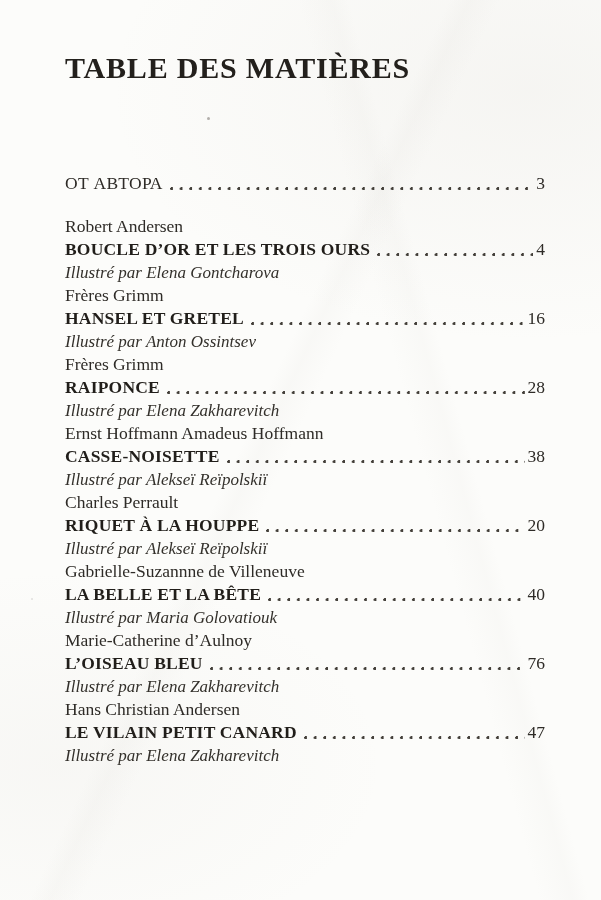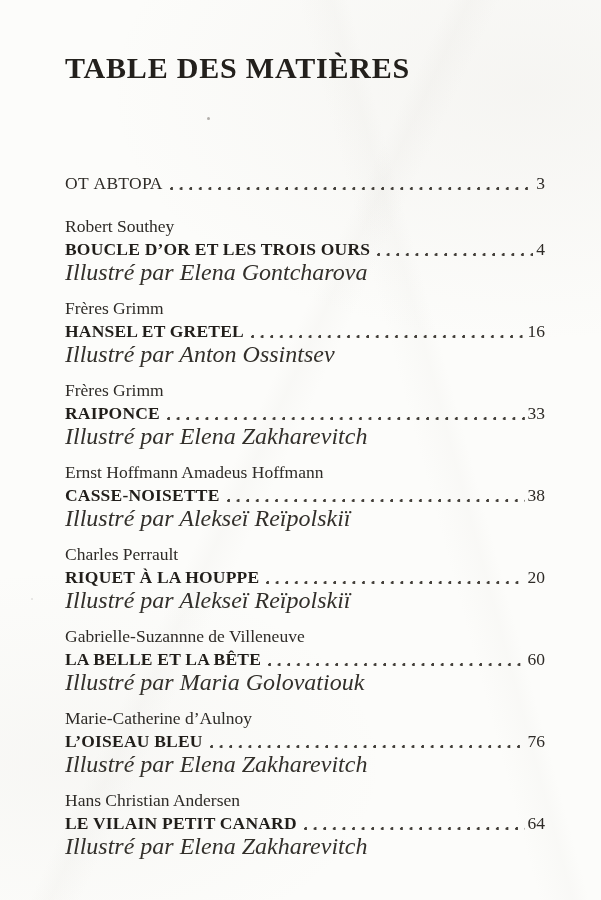--- a/index.html
+++ b/index.html
@@ -69,29 +69,29 @@
     background-image: radial-gradient(circle at 1.6px 1.6px, #433f39 1.35px, rgba(0,0,0,0) 1.6px);
     background-size: 9.6px 4px;
     background-repeat: repeat-x;
   }
   .pagenum {
     white-space: nowrap;
     color: #2e2b27;
     font-size: 17.5px;
   }
 
-  .entry { margin-top: 13px; }
+  .entry { }
   .entry.first { margin-top: 20px; }
   .author {
     font-size: 17.5px;
     line-height: 23px;
     color: #2e2b27;
   }
   .illustrator {
-    font-size: 24px;
+    font-size: 17px;
     line-height: 23px;
     font-style: italic;
     color: #33302b;
   }
 </style>
 </head>
 <body>
 
 <div class="page">
   <div class="speck s1"></div>
@@ -103,21 +103,21 @@
 
     <div class="entry-block front">
       <div class="title-row">
         <span class="entry-title">ОТ АВТОРА</span>
         <span class="leader"></span>
         <span class="pagenum">3</span>
       </div>
     </div>
 
     <div class="entry first">
-      <div class="author">Robert Southey</div>
+      <div class="author">Robert Andersen</div>
       <div class="title-row">
         <span class="entry-title">BOUCLE D’OR ET LES TROIS OURS</span>
         <span class="leader"></span>
         <span class="pagenum">4</span>
       </div>
       <div class="illustrator">Illustré par Elena Gontcharova</div>
     </div>
 
     <div class="entry">
       <div class="author">Frères Grimm</div>
@@ -127,21 +127,21 @@
         <span class="pagenum">16</span>
       </div>
       <div class="illustrator">Illustré par Anton Ossintsev</div>
     </div>
 
     <div class="entry">
       <div class="author">Frères Grimm</div>
       <div class="title-row">
         <span class="entry-title">RAIPONCE</span>
         <span class="leader"></span>
-        <span class="pagenum">33</span>
+        <span class="pagenum">28</span>
       </div>
       <div class="illustrator">Illustré par Elena Zakharevitch</div>
     </div>
 
     <div class="entry">
       <div class="author">Ernst Hoffmann Amadeus Hoffmann</div>
       <div class="title-row">
         <span class="entry-title">CASSE-NOISETTE</span>
         <span class="leader"></span>
         <span class="pagenum">38</span>
@@ -157,39 +157,39 @@
         <span class="pagenum">20</span>
       </div>
       <div class="illustrator">Illustré par Alekseï Reïpolskiï</div>
     </div>
 
     <div class="entry">
       <div class="author">Gabrielle-Suzannne de Villeneuve</div>
       <div class="title-row">
         <span class="entry-title">LA BELLE ET LA BÊTE</span>
         <span class="leader"></span>
-        <span class="pagenum">60</span>
+        <span class="pagenum">40</span>
       </div>
       <div class="illustrator">Illustré par Maria Golovatiouk</div>
     </div>
 
     <div class="entry">
       <div class="author">Marie-Catherine d’Aulnoy</div>
       <div class="title-row">
         <span class="entry-title">L’OISEAU BLEU</span>
         <span class="leader"></span>
         <span class="pagenum">76</span>
       </div>
       <div class="illustrator">Illustré par Elena Zakharevitch</div>
     </div>
 
     <div class="entry">
       <div class="author">Hans Christian Andersen</div>
       <div class="title-row">
         <span class="entry-title">LE VILAIN PETIT CANARD</span>
         <span class="leader"></span>
-        <span class="pagenum">64</span>
+        <span class="pagenum">47</span>
       </div>
       <div class="illustrator">Illustré par Elena Zakharevitch</div>
     </div>
 
   </div>
 </div>
 
 </body></html>

